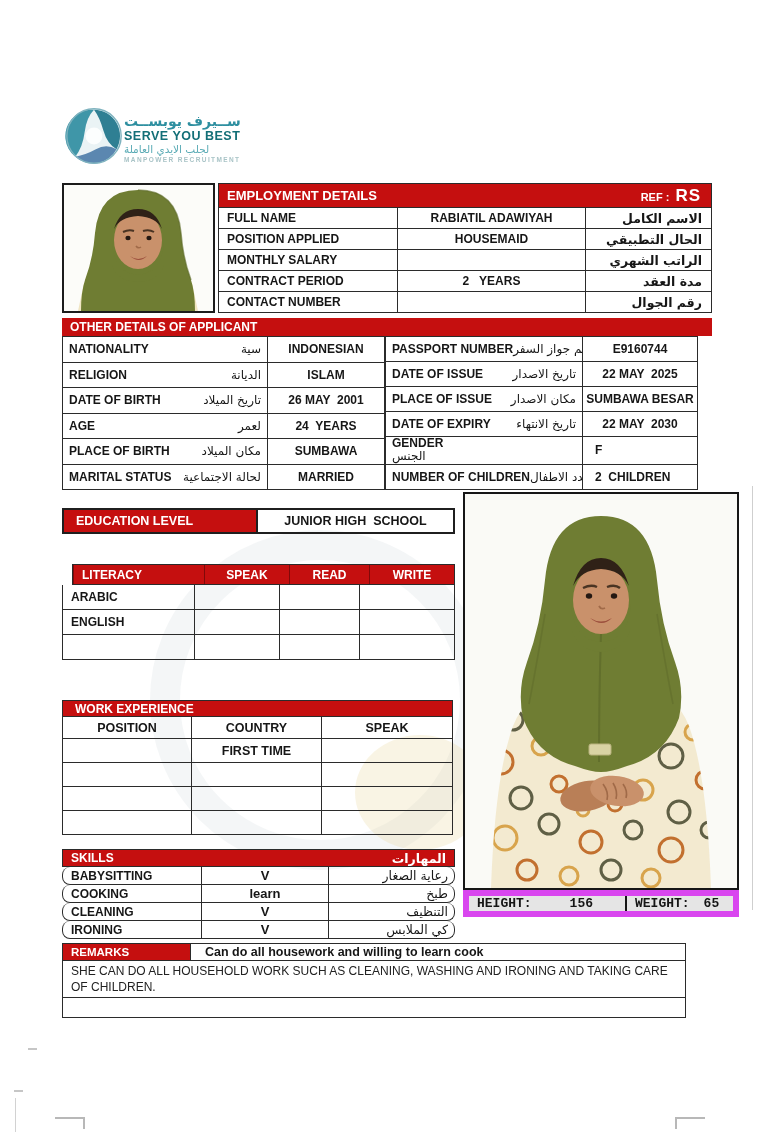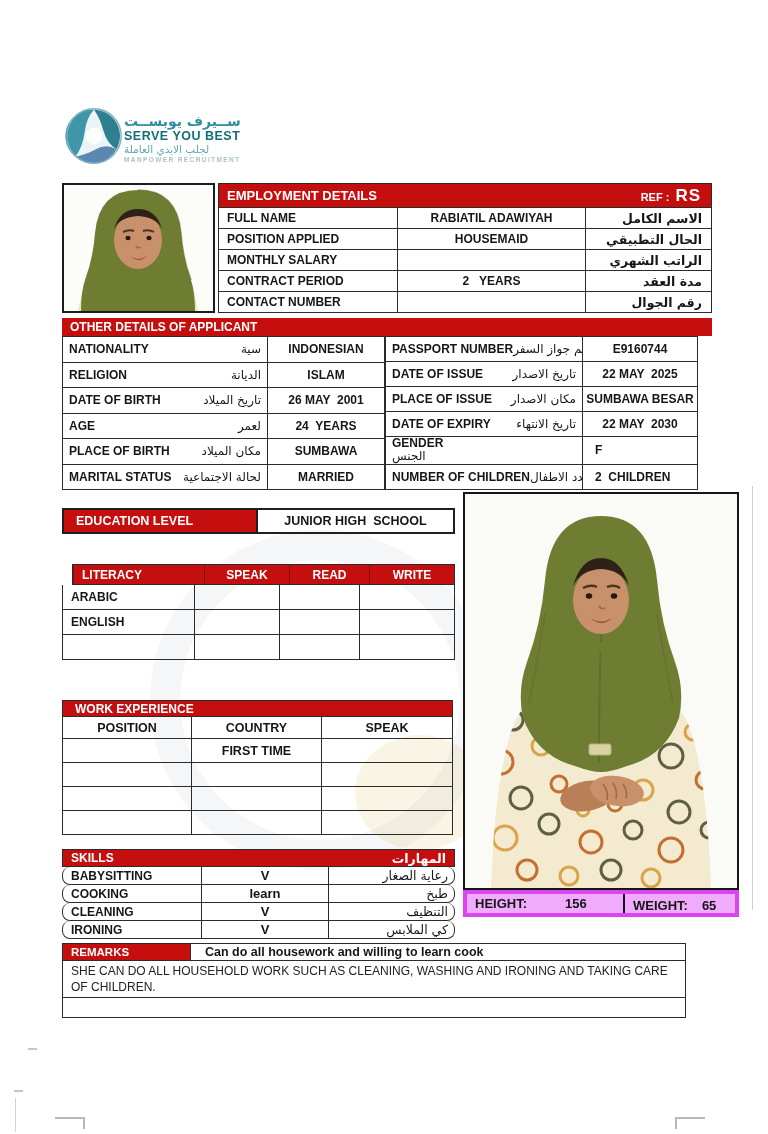--- a/index.html
+++ b/index.html
@@ -98,21 +98,21 @@
   .sk{left:62px;top:849px;width:393px;z-index:2;font-size:12px;}
   .sk-bar{height:18px;justify-content:space-between;padding:0 8px;border:1px solid var(--border);font-size:12px;}
   .sk-bar .ar{font-size:12.5px;}
   .sk .tr{height:18px;border-radius:8px;}
   .sk-c1{width:138px;padding-left:8px;font-weight:bold;}
   .sk-c2{width:127px;justify-content:center;font-weight:bold;font-size:13px;}
   .sk-c3{flex:1;justify-content:flex-end;padding-right:6px;font-size:12.5px;}
 
   
   .photo-large{left:463px;top:492px;width:276px;height:398px;border:2px solid #161616;background:#fafaf6;z-index:2;}
-  .phys{left:463px;top:890px;width:276px;height:27px;border:4px solid #d946ef;display:flex;z-index:2;font-size:13px;font-weight:bold;background:#f0abfc;}
+  .phys{left:463px;top:890px;width:276px;height:27px;border:6px solid #d946ef;display:flex;z-index:2;font-size:13px;font-weight:bold;background:#e5e5e5;font-family:Liberation Mono, monospace;}
   .phys-cell{display:flex;align-items:center;padding-left:8px;}
   .phys-h{width:158px;border-right:2px solid #161616;}
   .phys-w{flex:1;align-items:flex-end;}
   .phys-h .phys-val{margin-left:38px;}
   .phys-w .phys-val{margin-left:14px;}
 
   
   .rem{left:62px;top:943px;width:624px;z-index:2;border-radius:30px;}
   .rem-row1{display:flex;height:18px;border:1px solid var(--border);}
   .rem-label{width:128px;padding-left:8px;font-size:11.5px;border-right:1px solid var(--border);}

